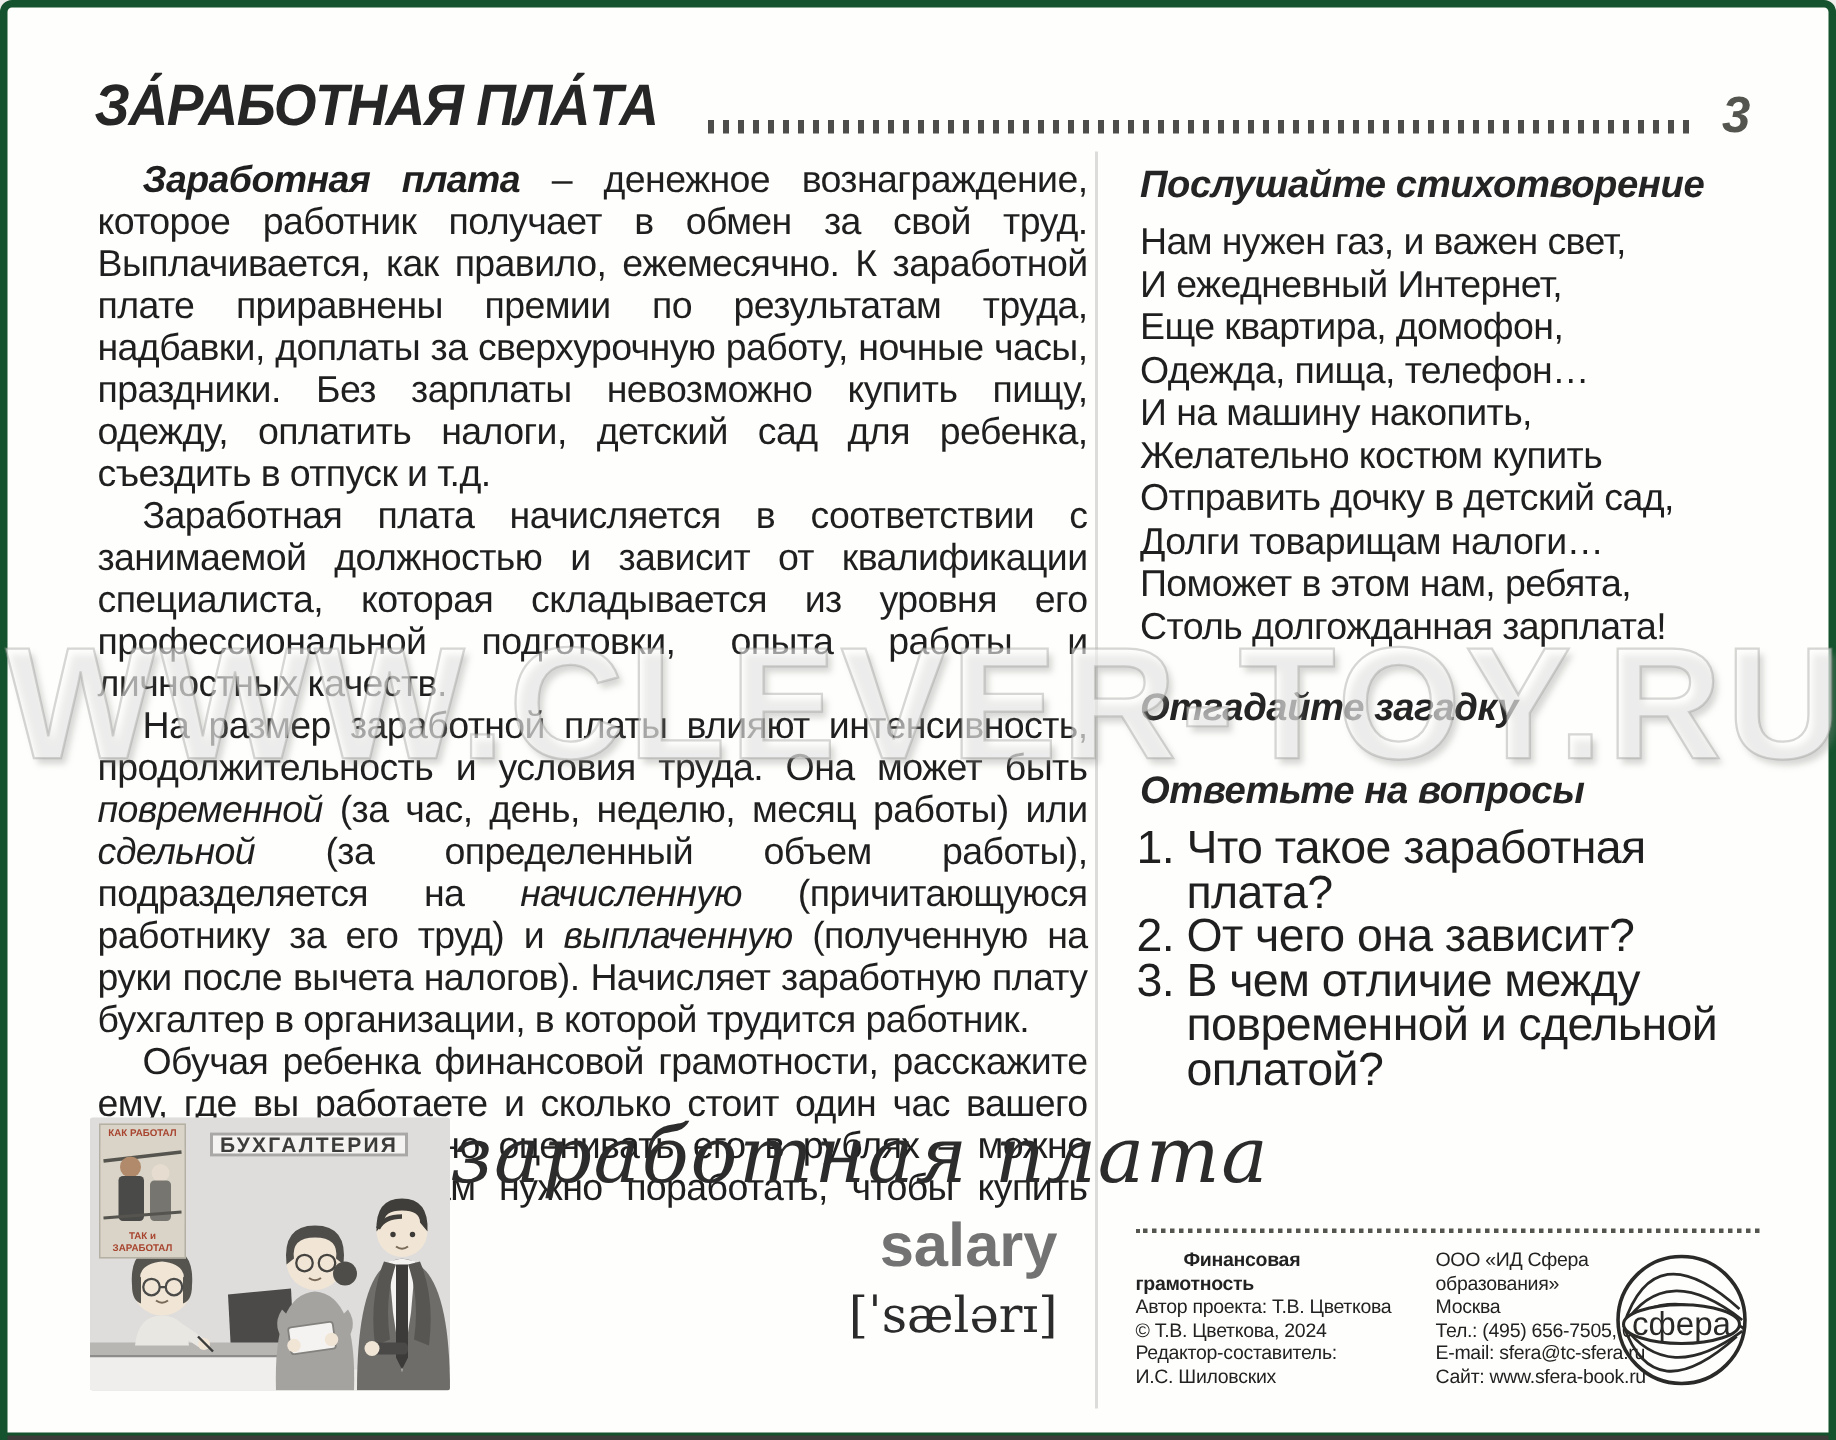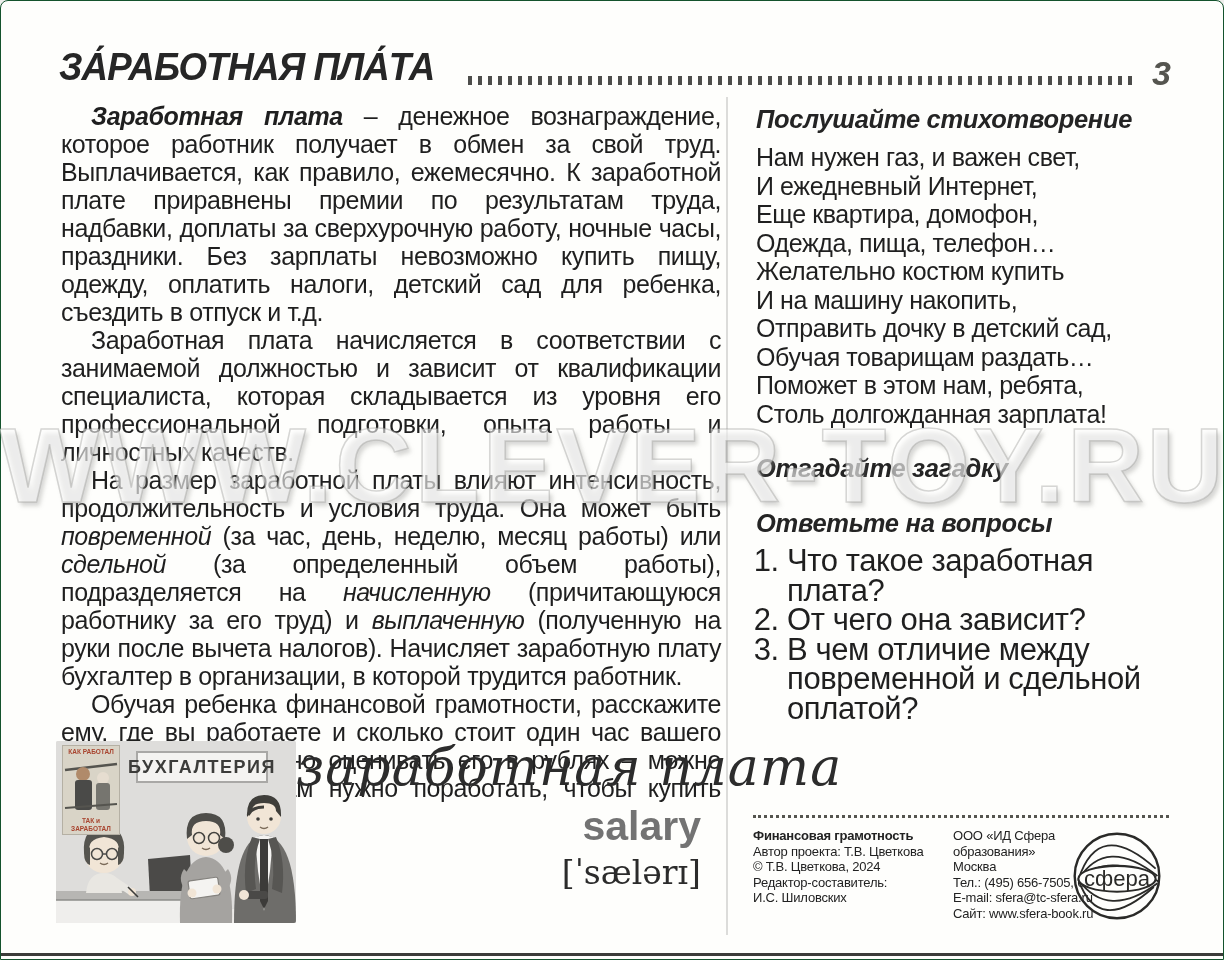--- a/index.html
+++ b/index.html
@@ -7,21 +7,21 @@
     width:1224px;height:960px;
     background:#eeeeec;
     font-family:"Liberation Sans",sans-serif;
     color:#1f1f1f;
     overflow:hidden;
     position:relative;
   }
   .page{
     position:absolute;inset:0;
     background:#fefefc;
-    border:1px solid #14532d;
+    border:5px solid #14532d;
     border-radius:8px 8px 0 0;
   }
   
   .header{
     position:absolute;left:58px;right:52px;top:40px;height:48px;
     display:flex;align-items:flex-end;gap:10px;
   }
   .title{
     margin:0;
     font-size:39px;font-weight:bold;font-style:italic;
@@ -60,43 +60,43 @@
   .lines{margin-top:9px;}
   .lines div{font-size:25px;line-height:28.5px;letter-spacing:-.4px;}
   .riddle div{line-height:29.5px;}
   .mt2{margin-top:26px;}
   .qlist{
     margin:8px 0 0 0;padding:0 0 0 31px;
   }
   .qlist li{
     font-size:31px;line-height:29.5px;letter-spacing:-.4px;
   }
-  .b{font-weight:bold;}
+  .b{font-weight:bold;margin-left:32px;}
   .i{font-style:italic;}
   .bi{font-weight:bold;font-style:italic;}
   
   .watermark{
     position:absolute;left:-14px;top:404px;width:1252px;
     font-size:106px;font-weight:bold;letter-spacing:3px;
     white-space:nowrap;text-align:center;
     color:rgba(255,255,255,.55);
     -webkit-text-stroke:1.5px rgba(150,150,148,.38);
     text-shadow:3px 4px 4px rgba(140,140,138,.35);
     pointer-events:none;z-index:5;
   }
   
   .illustration{
     margin:0;position:absolute;left:55px;top:740px;width:240px;height:182px;
     background:#dedddb;overflow:hidden;border-radius:2px;
   }
   .ill-sign{
-    position:absolute;left:80px;top:10px;width:132px;height:32px;
+    position:absolute;left:80px;top:10px;width:132px;height:16px;
     background:#f4f3f1;border:2px solid #a9a8a6;box-sizing:border-box;
     display:flex;align-items:center;justify-content:center;
-    font-size:18px;font-weight:bold;letter-spacing:1.5px;color:#3c3c3a;
+    font-size:14px;font-weight:bold;letter-spacing:1.5px;color:#3c3c3a;
   }
   .ill-poster{
     position:absolute;left:6px;top:4px;width:58px;height:90px;
     background:#d9d4c7;border:1px solid #b5b0a4;box-sizing:border-box;
     display:flex;flex-direction:column;justify-content:space-between;
     text-align:center;overflow:hidden;
   }
   .ill-poster .ptxt{font-size:6.5px;font-weight:bold;line-height:8px;padding:2px 1px 1px;}
   .ill-svg{position:absolute;left:0;top:0;}
   
@@ -153,24 +153,24 @@
       <div class="para"><span>Обучая ребенка финансовой грамотности, расскажите ему, где вы работаете и сколько стоит один час вашего труда. Необязательно оценивать его в рублях – можно сказать, сколько вам нужно поработать, чтобы купить новую игрушку.</span></div>
     </main>
 
   <aside class="right-col">
     <h2 class="rh">Послушайте стихотворение</h2>
     <div class="lines">
         <div>Нам нужен газ, и важен свет,</div>
         <div>И ежедневный Интернет,</div>
         <div>Еще квартира, домофон,</div>
         <div>Одежда, пища, телефон…</div>
+        <div>И на машину накопить,</div>
         <div>Желательно костюм купить</div>
-        <div>И на машину накопить,</div>
         <div>Отправить дочку в детский сад,</div>
-        <div>Обучая товарищам раздать…</div>
+        <div>Долги товарищам налоги…</div>
         <div>Поможет в этом нам, ребята,</div>
         <div>Столь долгожданная зарплата!</div>
       </div>
 
     <h2 class="rh mt2">Отгадайте загадку</h2>
 
     <h2 class="rh mt2">Ответьте на вопросы</h2>
     <ol class="qlist">
         <li>Что такое заработная плата?</li>
         <li>От чего она зависит?</li>

